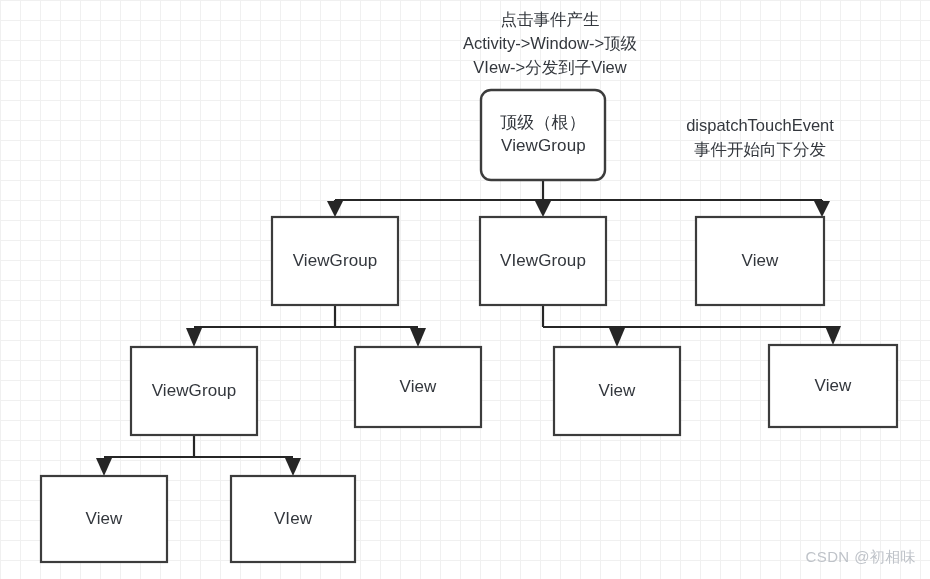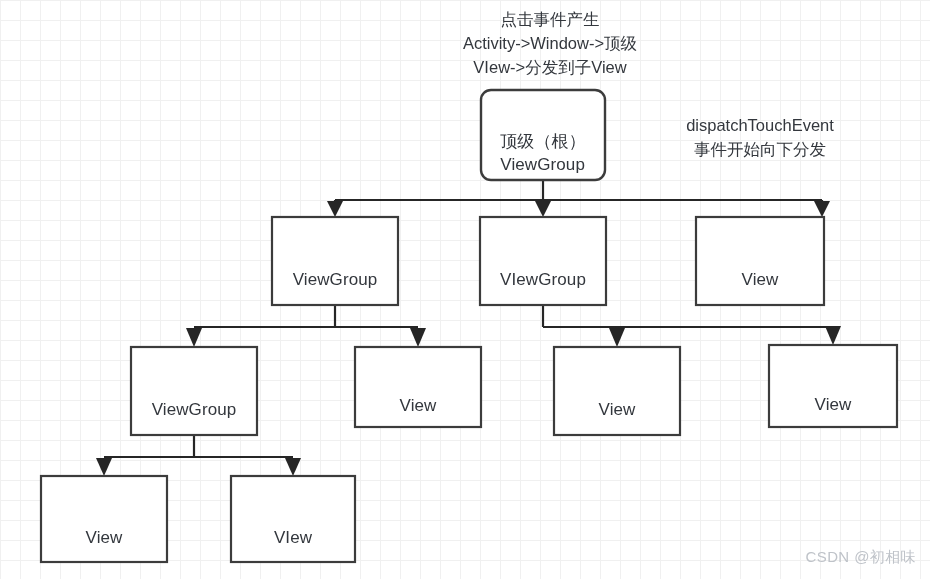--- a/index.html
+++ b/index.html
@@ -50,28 +50,27 @@
   }
   .arrowhead {
     fill: #262626;
     stroke: none;
   }
   .node-label {
     position: absolute;
     display: flex;
     align-items: center;
     justify-content: center;
-    text-align: left;
+    text-align: right;
     color: #33373d;
     font-size: 17px;
     line-height: 1.35;
     letter-spacing: 0.1px;
     white-space: pre-line;
     pointer-events: none;
-    margin-top: 19px;
   }
   .free-text {
     position: absolute;
     text-align: center;
     color: #33373d;
     font-size: 16px;
     line-height: 1.45;
     white-space: pre-line;
   }
   #caption-top {

